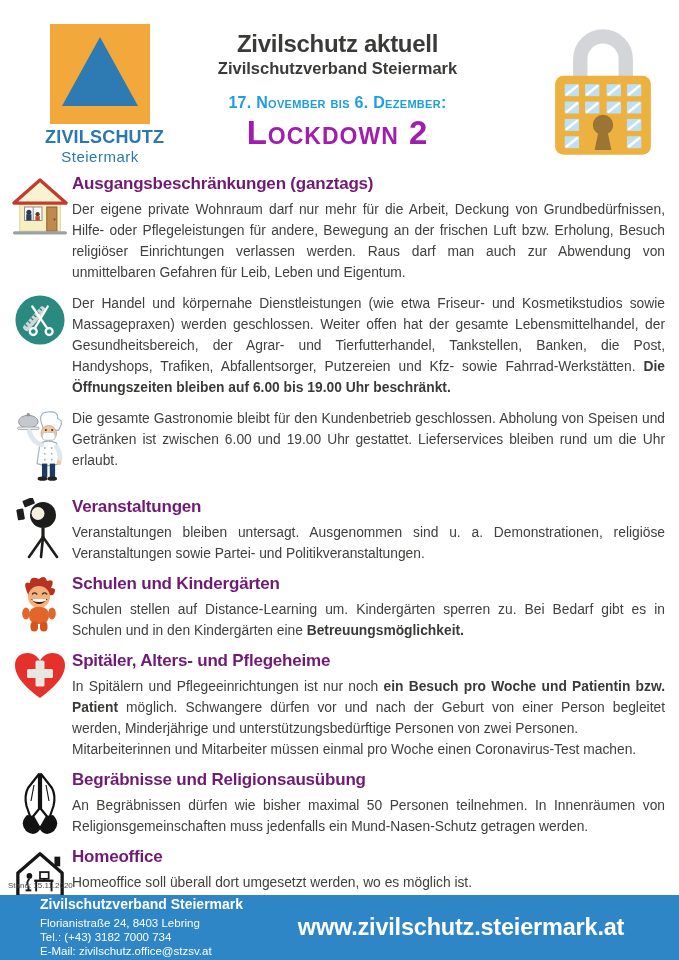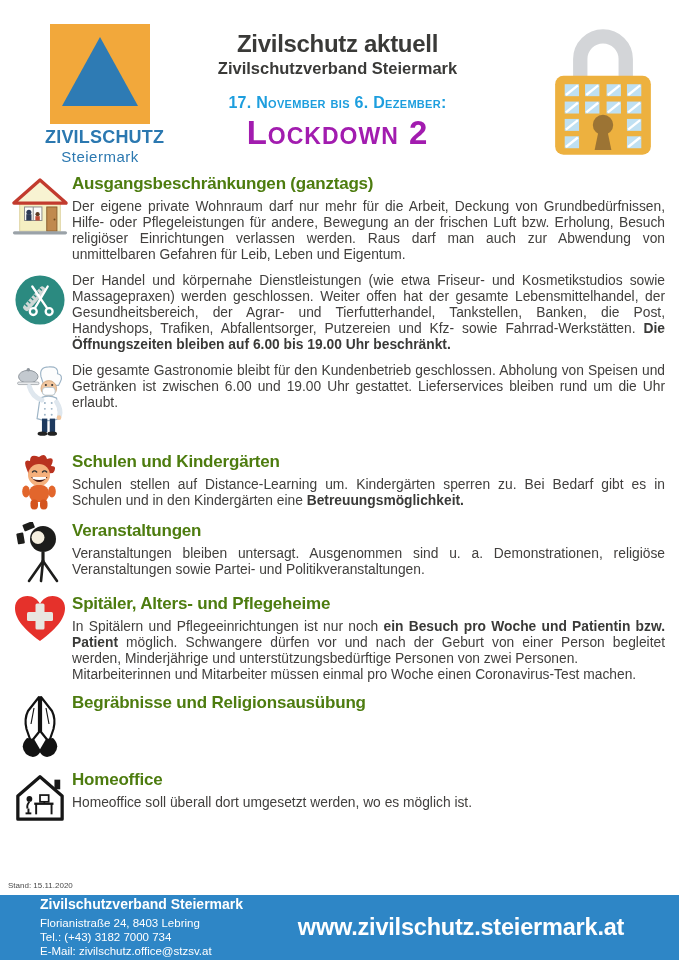--- a/index.html
+++ b/index.html
@@ -22,22 +22,22 @@
   .h-title{font-size:24px;font-weight:bold;color:#3a3a38;letter-spacing:-.3px;}
   .h-sub{font-size:16.5px;font-weight:bold;color:#3a3a38;margin-top:1px;}
   .h-date{margin-top:16px;font-size:16px;font-weight:bold;color:#1d9ede;font-variant:small-caps;letter-spacing:.3px;}
   .h-lockdown{margin-top:2px;font-size:33px;font-weight:bold;color:#1d9ede;font-variant:small-caps;letter-spacing:1px;}
   .lock{position:absolute;right:16px;top:10px;width:120px;height:152px;}
   
   .sections{padding:2px 14px 0 8px;}
   .sec{display:flex;margin-bottom:10px;}
   .sec-icon{flex:0 0 64px;display:flex;justify-content:center;align-items:flex-start;padding-top:1px;}
   .sec-text{flex:1;min-width:0;}
-  .sec-title{margin:0 0 5px 0;font-size:17px;font-weight:bold;color:#4d7c0f;letter-spacing:-.2px;}
-  .sec-par{margin:0;font-size:13.8px;line-height:16px;text-align:justify;color:#42403e;}
+  .sec-title{margin:0 0 5px 0;font-size:17px;font-weight:bold;color:#701a75;letter-spacing:-.2px;}
+  .sec-par{margin:0;font-size:13.8px;line-height:21px;text-align:justify;color:#42403e;}
   .sec-par + .sec-par{margin-top:0;}
   .bold{font-weight:bold;color:#3a3a38;}
   
   .stand{position:absolute;left:8px;bottom:70px;font-size:8px;color:#4a4a4a;}
   .footer{
     position:absolute;left:0;bottom:0;width:679px;height:65px;
     background:#2e86c6;color:#fff;display:flex;align-items:center;
   }
   .f-left{padding-left:40px;line-height:1.25;}
   .f-org{font-size:14px;font-weight:bold;margin-bottom:2px;}
@@ -180,20 +180,42 @@
     <ellipse cx="28.5" cy="71.5" rx="5" ry="2.2" fill="#222"></ellipse>
     <ellipse cx="38.5" cy="71.5" rx="5" ry="2.2" fill="#222"></ellipse>
   </svg>
 </div>
         <div class="sec-text">
           <p class="sec-par"><span>Die gesamte Gastronomie bleibt für den Kundenbetrieb geschlossen. Abholung von Speisen und Getränken ist zwischen 6.00 und 19.00 Uhr gestattet. Lieferservices bleiben rund um die Uhr erlaubt.</span></p>
         </div>
       </div>
       <div class="sec">
         <div class="sec-icon">
+  <svg width="48" height="62" viewBox="0 0 48 62">
+    <g fill="#1d1d1b">
+      <rect x="7" y="1" width="11" height="7" rx="1" transform="rotate(-22 12 4)"></rect>
+      <rect x="1" y="11" width="7" height="11" rx="1" transform="rotate(-10 4 16)"></rect>
+      <circle cx="27" cy="17" r="13"></circle>
+    </g>
+    <circle cx="22" cy="15.5" r="6.5" fill="#f5efdf"></circle>
+    <line x1="27" y1="30" x2="27" y2="39" stroke="#1d1d1b" stroke-width="3.2"></line>
+    <g stroke="#1d1d1b" stroke-width="2.6" stroke-linecap="round" fill="none">
+      <line x1="27" y1="39" x2="13" y2="59"></line>
+      <line x1="27" y1="39" x2="41" y2="59"></line>
+      <line x1="27" y1="39" x2="25" y2="59"></line>
+    </g>
+  </svg>
+</div>
+        <div class="sec-text">
+          <h2 class="sec-title">Veranstaltungen</h2>
+          <p class="sec-par"><span>Veranstaltungen bleiben untersagt. Ausgenommen sind u. a. Demonstrationen, religiöse Veranstaltungen sowie Partei- und Politikveranstaltungen.</span></p>
+        </div>
+      </div>
+      <div class="sec">
+        <div class="sec-icon">
   <svg width="46" height="58" viewBox="0 0 46 58">
     <path d="M10 17 Q5 5 13 8 Q13 0 22 4 Q28 -1 30 6 Q39 3 34 13 Q41 13 36 20 L12 22 Z" fill="#b9321f"></path>
     <circle cx="22" cy="22" r="11" fill="#f5b07c"></circle>
     <path d="M15.5 19 q2 -2.2 4.2 0" stroke="#333" stroke-width="1.4" fill="none" stroke-linecap="round"></path>
     <path d="M25.5 19 q2 -2.2 4.2 0" stroke="#333" stroke-width="1.4" fill="none" stroke-linecap="round"></path>
     <path d="M14 24 q8 10 16.5 0 z" fill="#4a1a10"></path>
     <path d="M15.5 24 h13.5 v1.8 q-6.7 2.6 -13.5 0 z" fill="#ffffff"></path>
     <rect x="12" y="32" width="20" height="17" rx="8" fill="#e2662c"></rect>
     <ellipse cx="9" cy="38.5" rx="3.8" ry="6" fill="#e2662c"></ellipse>
     <ellipse cx="35" cy="38.5" rx="3.8" ry="6" fill="#e2662c"></ellipse>
@@ -201,42 +223,20 @@
     <rect x="23" y="46.5" width="7.5" height="10" rx="3.7" fill="#d4541e"></rect>
   </svg>
 </div>
         <div class="sec-text">
           <h2 class="sec-title">Schulen und Kindergärten</h2>
           <p class="sec-par"><span>Schulen stellen auf Distance-Learning um. Kindergärten sperren zu. Bei Bedarf gibt es in Schulen und in den Kindergärten eine </span><span class="bold">Betreuungsmöglichkeit.</span></p>
         </div>
       </div>
       <div class="sec">
         <div class="sec-icon">
-  <svg width="48" height="62" viewBox="0 0 48 62">
-    <g fill="#1d1d1b">
-      <rect x="7" y="1" width="11" height="7" rx="1" transform="rotate(-22 12 4)"></rect>
-      <rect x="1" y="11" width="7" height="11" rx="1" transform="rotate(-10 4 16)"></rect>
-      <circle cx="27" cy="17" r="13"></circle>
-    </g>
-    <circle cx="22" cy="15.5" r="6.5" fill="#f5efdf"></circle>
-    <line x1="27" y1="30" x2="27" y2="39" stroke="#1d1d1b" stroke-width="3.2"></line>
-    <g stroke="#1d1d1b" stroke-width="2.6" stroke-linecap="round" fill="none">
-      <line x1="27" y1="39" x2="13" y2="59"></line>
-      <line x1="27" y1="39" x2="41" y2="59"></line>
-      <line x1="27" y1="39" x2="25" y2="59"></line>
-    </g>
-  </svg>
-</div>
-        <div class="sec-text">
-          <h2 class="sec-title">Veranstaltungen</h2>
-          <p class="sec-par"><span>Veranstaltungen bleiben untersagt. Ausgenommen sind u. a. Demonstrationen, religiöse Veranstaltungen sowie Partei- und Politikveranstaltungen.</span></p>
-        </div>
-      </div>
-      <div class="sec">
-        <div class="sec-icon">
   <svg width="54" height="48" viewBox="0 0 54 48">
     <path d="M27 46 C8 32 2 22 2 13 C2 5 8 1 14.5 1 C20 1 24.5 4 27 9 C29.5 4 34 1 39.5 1 C46 1 52 5 52 13 C52 22 46 32 27 46 Z" fill="#e5312b"></path>
     <rect x="22.5" y="8.5" width="9" height="26" rx="1.5" fill="#e8e6e0"></rect>
     <rect x="14" y="17" width="26" height="9" rx="1.5" fill="#e8e6e0"></rect>
   </svg>
 </div>
         <div class="sec-text">
           <h2 class="sec-title">Spitäler, Alters- und Pflegeheime</h2>
           <p class="sec-par"><span>In Spitälern und Pflegeeinrichtungen ist nur noch </span><span class="bold">ein Besuch pro Woche und Patientin bzw. Patient</span><span> möglich. Schwangere dürfen vor und nach der Geburt von einer Person begleitet werden, Minderjährige und unterstützungsbedürftige Personen von zwei Personen.</span></p>
           <p class="sec-par"><span>Mitarbeiterinnen und Mitarbeiter müssen einmal pro Woche einen Coronavirus-Test machen.</span></p>
@@ -248,20 +248,21 @@
     <path d="M24 3 L13 17 Q9 25 11.5 35 L16 48 L24 38 Z" fill="#ffffff" stroke="#121212" stroke-width="2.2" stroke-linejoin="round"></path>
     <path d="M26 3 L37 17 Q41 25 38.5 35 L34 48 L26 38 Z" fill="#ffffff" stroke="#121212" stroke-width="2.2" stroke-linejoin="round"></path>
     <line x1="19" y1="14" x2="16" y2="30" stroke="#121212" stroke-width="1.2"></line>
     <line x1="31" y1="14" x2="34" y2="30" stroke="#121212" stroke-width="1.2"></line>
     <path d="M12 44 q-8 8 -1 16 q9 7 15 -3 l-7 -12 z" fill="#121212"></path>
     <path d="M38 44 q8 8 1 16 q-9 7 -15 -3 l7 -12 z" fill="#121212"></path>
   </svg>
 </div>
         <div class="sec-text">
           <h2 class="sec-title">Begräbnisse und Religionsausübung</h2>
+          <p class="sec-par"><span>An Begräbnissen dürfen wie bisher maximal 50 Personen teilnehmen. In Innenräumen von Religionsgemeinschaften muss jedenfalls ein Mund-Nasen-Schutz getragen werden.</span></p>
         </div>
       </div>
       <div class="sec">
         <div class="sec-icon">
   <svg width="54" height="52" viewBox="0 0 56 54">
     <rect x="43" y="9" width="6" height="10" fill="#161616"></rect>
     <path d="M5 26 L28 6 L51 26 L51 50 L5 50 Z" fill="#ffffff" stroke="#161616" stroke-width="3.4" stroke-linejoin="round"></path>
     <circle cx="17" cy="29" r="3" fill="#161616"></circle>
     <path d="M17 32 q-3 3 -2 7" stroke="#161616" stroke-width="2" fill="none"></path>
     <line x1="13" y1="44" x2="19" y2="44" stroke="#161616" stroke-width="2"></line>

